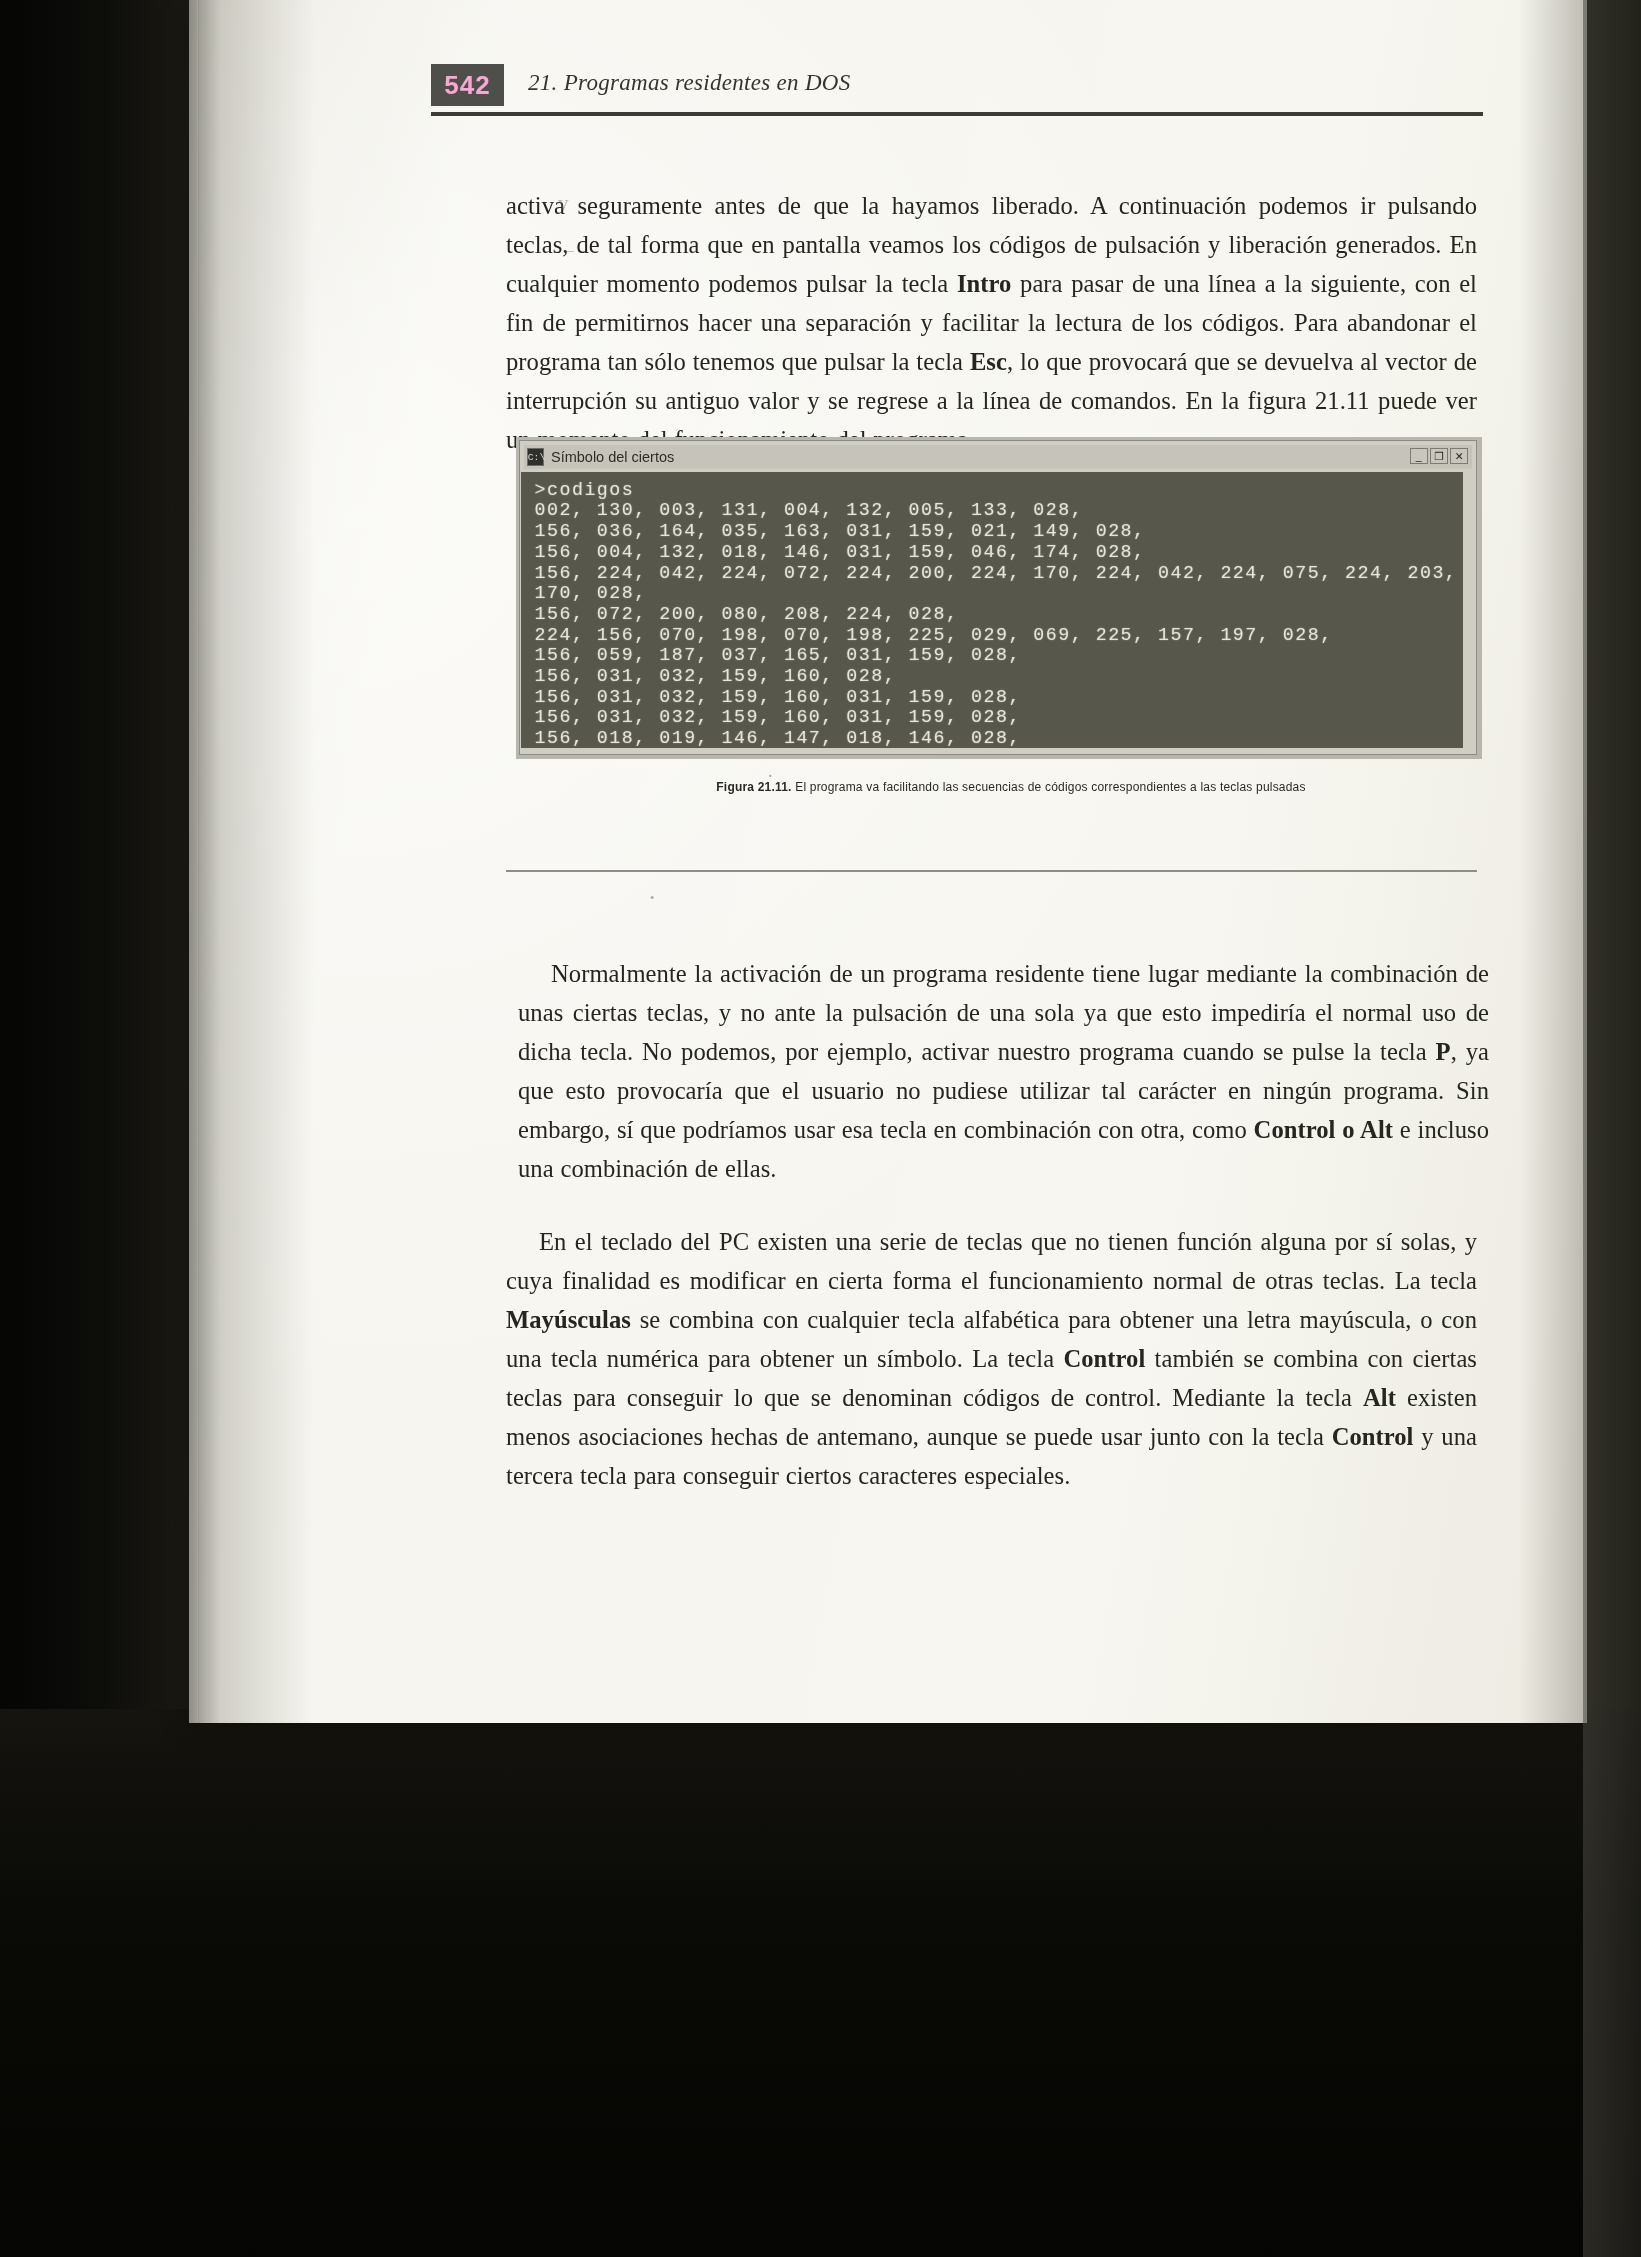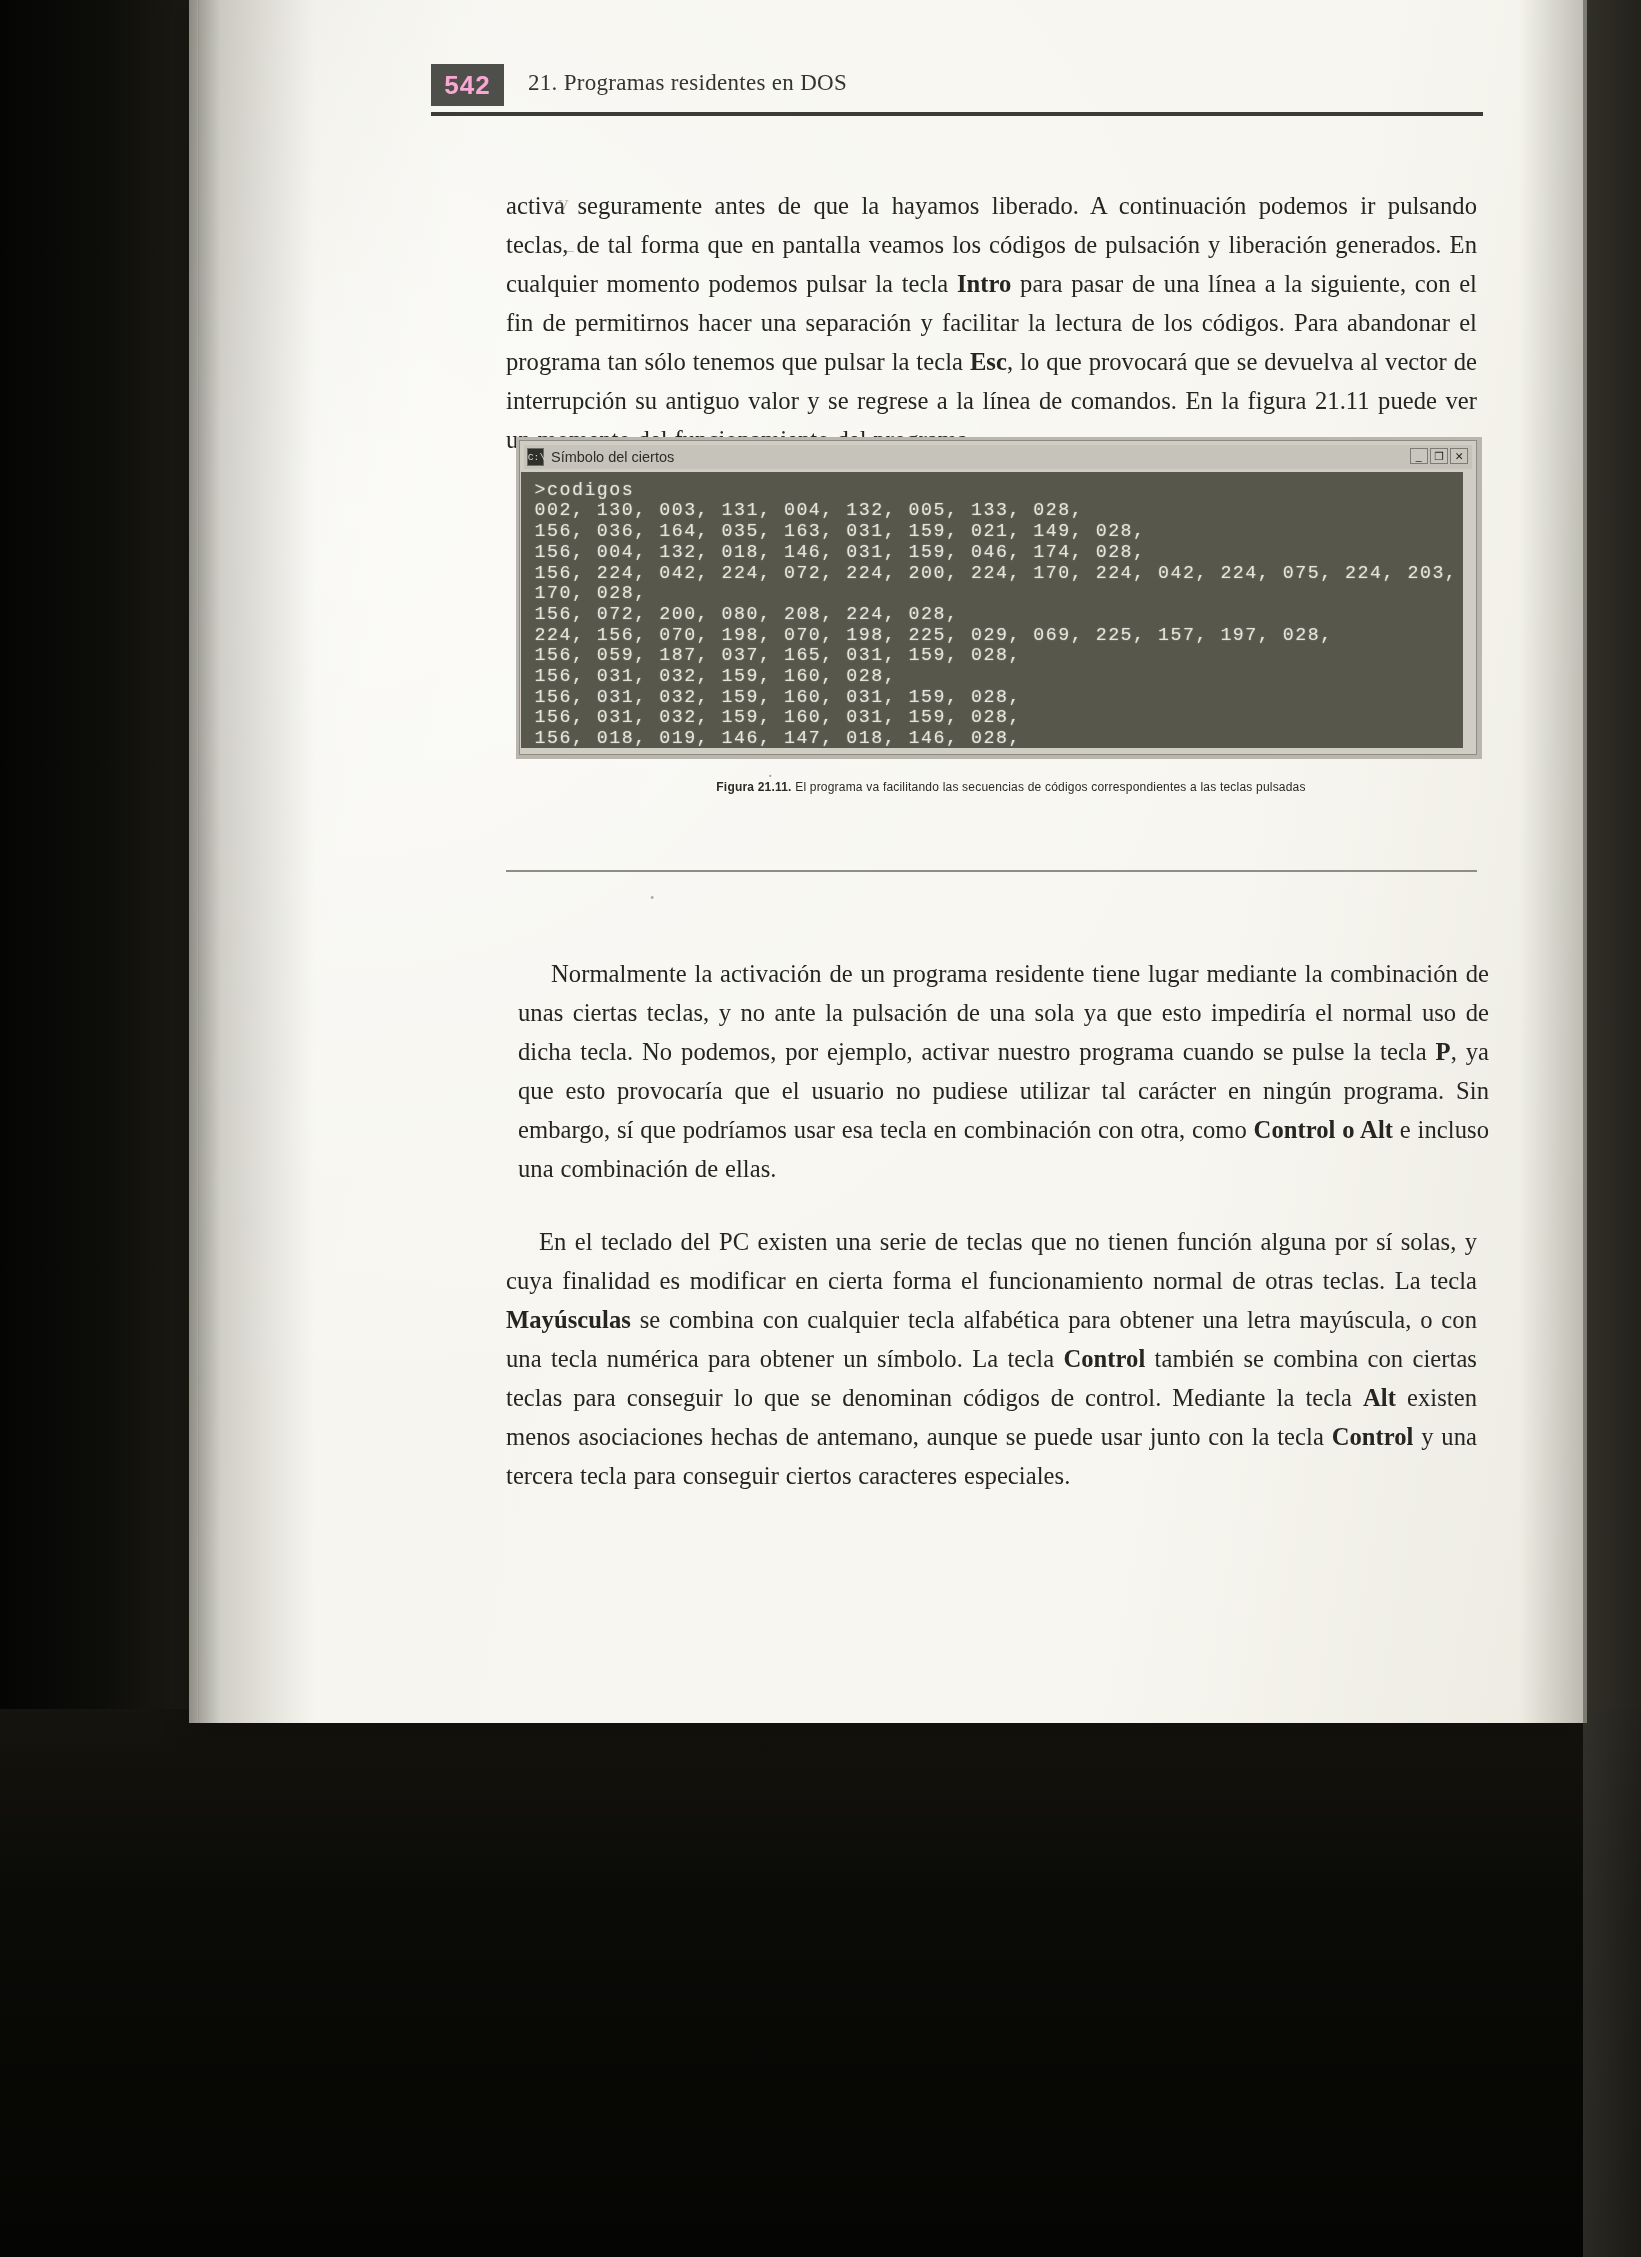--- a/index.html
+++ b/index.html
@@ -105,20 +105,21 @@
     letter-spacing: 1px;
     display: flex;
     align-items: center;
     justify-content: center;
   }
   .running-head {
     position: absolute;
     left: 97px;
     top: 5.8px;
     font-family: "Liberation Serif", serif;
+    font-style: italic;
     font-size: 23px;
     color: #35342e;
     letter-spacing: 0.3px;
   }
   .header-rule {
     position: absolute;
     left: 0;
     top: 48px;
     width: 1052px;
     height: 3.9px;

